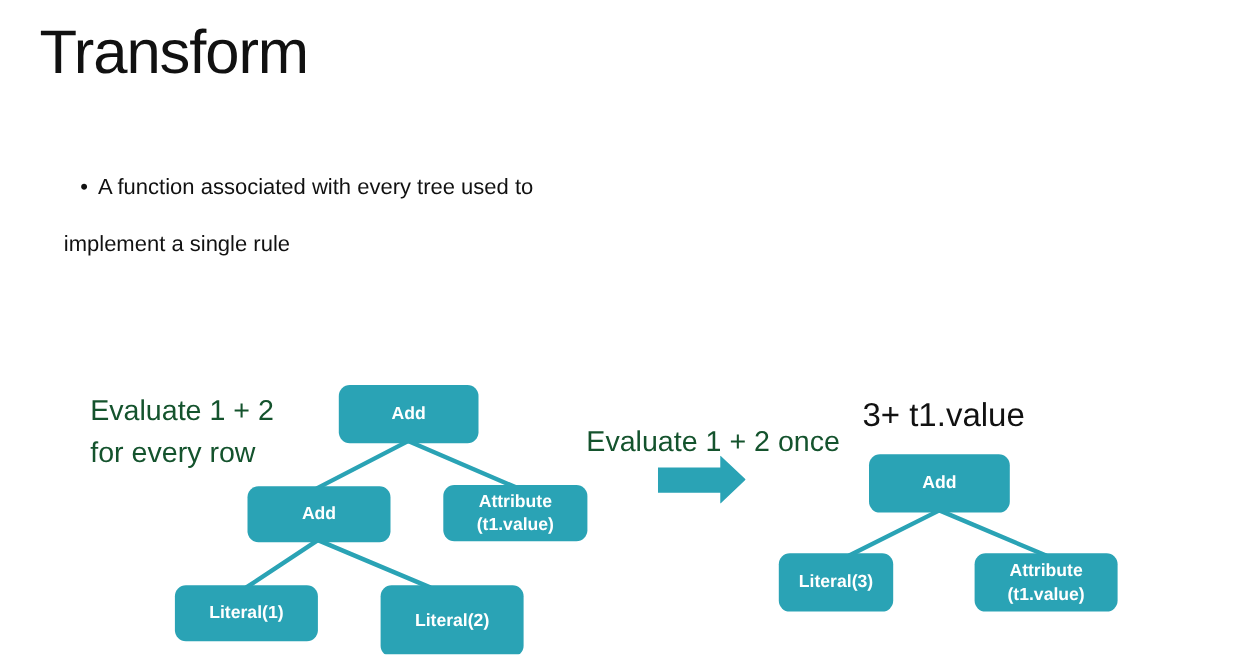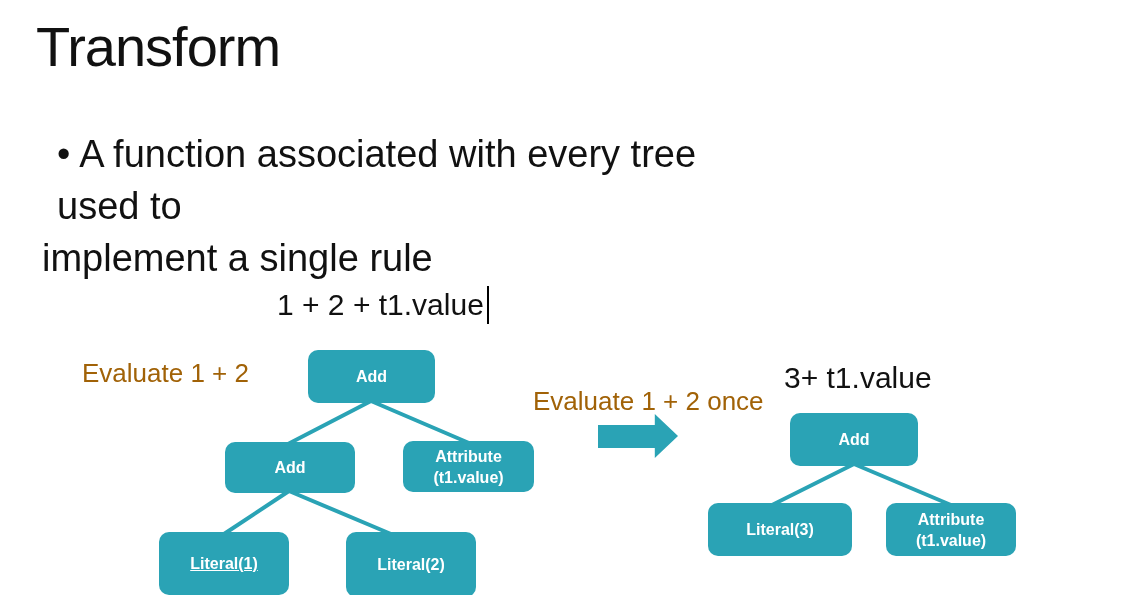--- a/index.html
+++ b/index.html
@@ -21,23 +21,23 @@
     margin: 0;
     font-size: 56px;
     font-weight: 400;
     letter-spacing: -1px;
     color: var(--text-primary, #000);
   }
   .bullet {
     position: absolute;
     left: 42px;
     top: 128px;
-    margin: 0;
+    margin: 16px;
     width: 730px;
-    font-size: 38px;
+    font-size: 20px;
     line-height: 52px;
     color: var(--text-primary, #111);
   }
   .bullet .line { display: block; }
   .bullet .line1 { padding-left: 15px; }
   .bullet .glyph { margin-right: 9px; }
   .expression {
     position: absolute;
     left: 277px;
     top: 288px;
@@ -51,21 +51,21 @@
     height: 38px;
     background: #000;
     margin-left: 3px;
     vertical-align: middle;
     transform: translateY(-2px);
   }
   .annot {
     position: absolute;
     font-size: 26px;
     line-height: 38px;
-    color: #a16207;
+    color: #14532d;
     white-space: nowrap;
   }
   .left-annot  { left: 82px;  top: 354px; }
   .mid-annot   { left: 533px; top: 358px; margin-top: 24px; }
   .result-expr {
     position: absolute;
     left: 784px;
     top: 350px;
     font-size: 30px;
     color: var(--text-primary, #000);
@@ -103,44 +103,42 @@
     top: 414px;
     width: 80px;
     height: 44px;
     background: var(--arrow-fill, #2aa3b5);
     clip-path: polygon(0% 25%, 71% 25%, 71% 0%, 100% 50%, 71% 100%, 71% 77%, 0% 77%);
   }
   
   .n-l-root { left: 308px; top: 350px; width: 127px; height: 53px; }
   .n-l-add  { left: 225px; top: 442px; width: 130px; height: 51px; }
   .n-l-attr { left: 403px; top: 441px; width: 131px; height: 51px; }
-  .n-l-lit1 { left: 159px; top: 532px; width: 130px; height: 63px; text-decoration: underline; }
+  .n-l-lit1 { left: 159px; top: 532px; width: 130px; height: 51px; }
   .n-l-lit2 { left: 346px; top: 532px; width: 130px; height: 65px; }
   .n-r-root { left: 790px; top: 413px; width: 128px; height: 53px; }
-  .n-r-lit3 { left: 708px; top: 503px; width: 144px; height: 53px; }
+  .n-r-lit3 { left: 708px; top: 503px; width: 104px; height: 53px; }
   .n-r-attr { left: 886px; top: 503px; width: 130px; height: 53px; }
 </style>
 </head>
 <body style="--node-fill: #2aa3b5; --node-text: #ffffff; --edge-stroke: #2aa3b5; --arrow-fill: #2aa3b5; --text-primary: #111111; --background: #ffffff;">
 
 <div class="slide">
 
   <h1 class="title">Transform</h1>
 
   <p class="bullet">
     <span class="line line1"><span class="glyph">•</span><span>A function associated with every tree used to</span></span>
     <span class="line line2">implement a single rule</span>
   </p>
 
-  <div class="expression">
-    <span>1 + 2 + t1.value</span><span class="caret"></span>
-  </div>
 
   <div class="annot left-annot">
     <span class="line" style="display:block">Evaluate 1 + 2</span>
+    <span class="line" style="display:block">for every row</span>
   </div>
 
   <div class="annot mid-annot">Evaluate 1 + 2 once</div>
 
   <div class="result-expr">3+ t1.value</div>
 
   <svg class="edges" viewBox="0 0 1136 595" xmlns="http://www.w3.org/2000/svg">
     <line x1="371" y1="401" x2="288" y2="444"></line>
     <line x1="371" y1="401" x2="469" y2="443"></line>
     <line x1="289" y1="491" x2="224" y2="534"></line>

